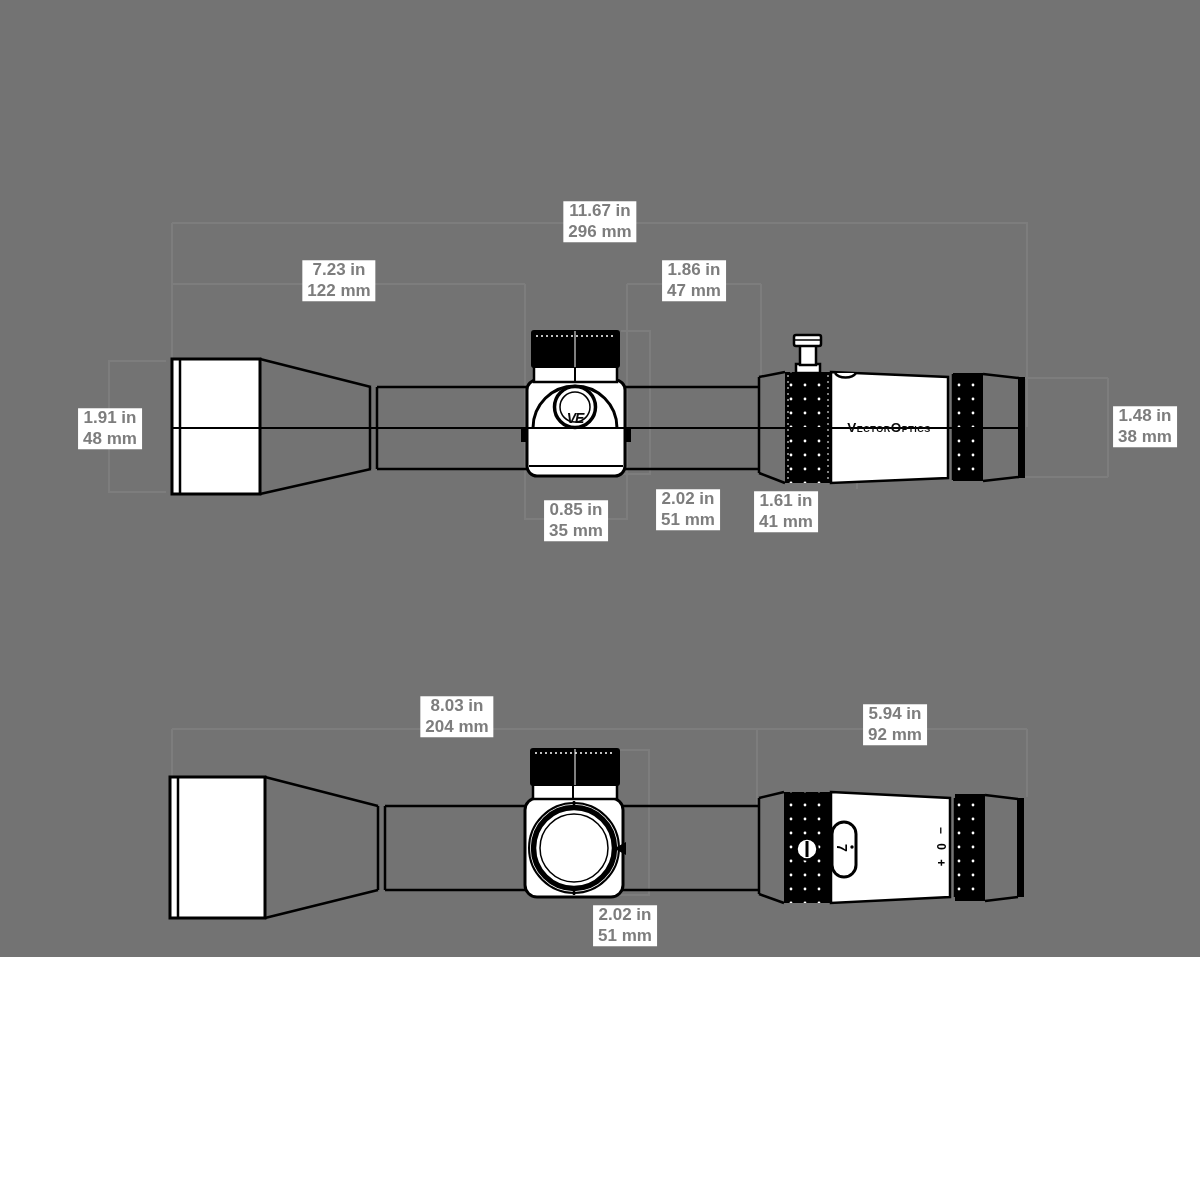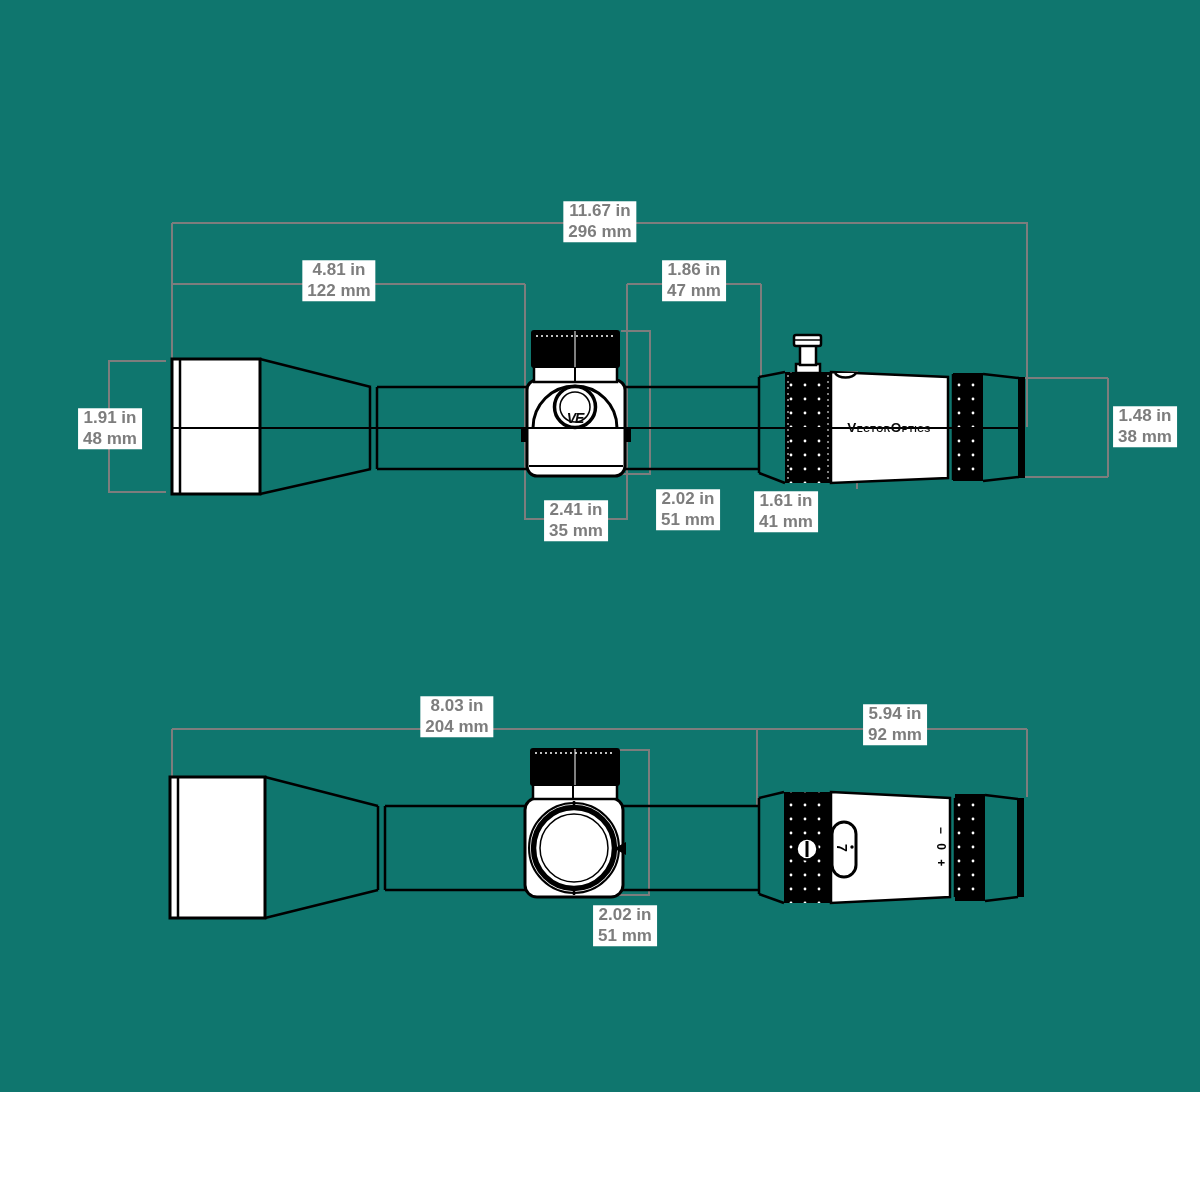--- a/index.html
+++ b/index.html
@@ -1,16 +1,16 @@
 <!DOCTYPE html>
 <html><head>
 <meta charset="utf-8">
 <style>
   html,body{margin:0;padding:0;background:#fff;}
-  #canvas{position:relative;width:1200px;height:1092px;background:#0f766e;overflow:hidden;
+  #canvas{position:relative;width:1200px;height:957px;background:#737373;overflow:hidden;
           font-family:"Liberation Sans",sans-serif;}
   #lineart{position:absolute;left:0;top:0;}
   .dim{position:absolute;transform:translate(-50%,-50%);color:#7d7d7d;
        font:600 17px/1.22 "Liberation Sans",sans-serif;text-align:center;
        background:#fff;padding:0 5px;white-space:nowrap;z-index:5;}
   .dim span{display:block;}
   .wordmark{position:absolute;transform:translate(-50%,-50%);color:#0a0a0a;
             font:800 13.5px "Liberation Sans",sans-serif;font-variant:small-caps;
             letter-spacing:.5px;z-index:4;text-align:right;}
   .monogram{position:absolute;transform:translate(-50%,-50%);color:#0a0a0a;
@@ -176,33 +176,33 @@
     <line x1="985" y1="901" x2="1018" y2="897" stroke-width="2.5"></line>
     <rect x="1017" y="798" width="7" height="99" fill="#000" stroke="none"></rect>
   </g>
 </svg>
 
   <div class="dim" style="left:600px;top:222px">
     <span>11.67 in</span>
     <span>296 mm</span>
   </div>
   <div class="dim" style="left:339px;top:281px">
-    <span>4.81 in</span>
+    <span>7.23 in</span>
     <span>122 mm</span>
   </div>
   <div class="dim" style="left:694px;top:281px">
     <span>1.86 in</span>
     <span>47 mm</span>
   </div>
   <div class="dim" style="left:110px;top:429px">
     <span>1.91 in</span>
     <span>48 mm</span>
   </div>
   <div class="dim" style="left:576px;top:521px">
-    <span>2.41 in</span>
+    <span>0.85 in</span>
     <span>35 mm</span>
   </div>
   <div class="dim" style="left:688px;top:510px">
     <span>2.02 in</span>
     <span>51 mm</span>
   </div>
   <div class="dim" style="left:786px;top:512px">
     <span>1.61 in</span>
     <span>41 mm</span>
   </div>

